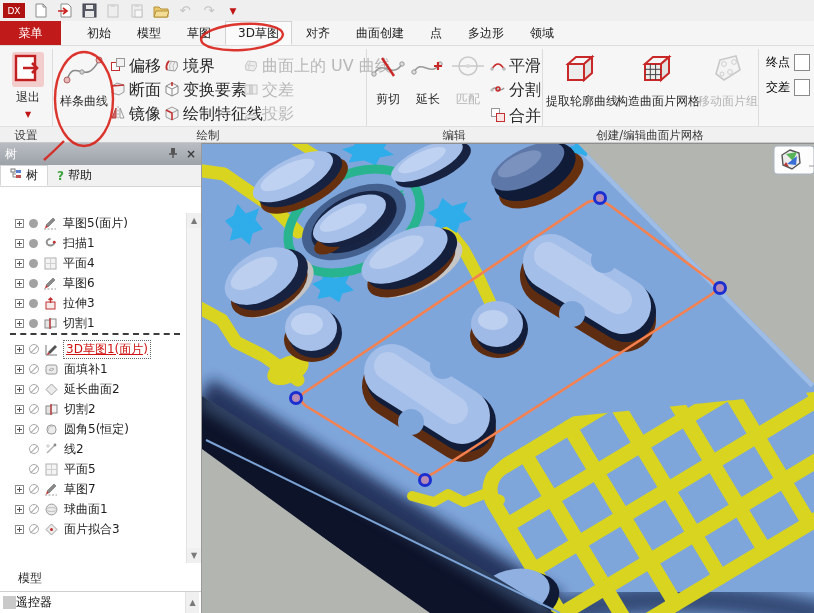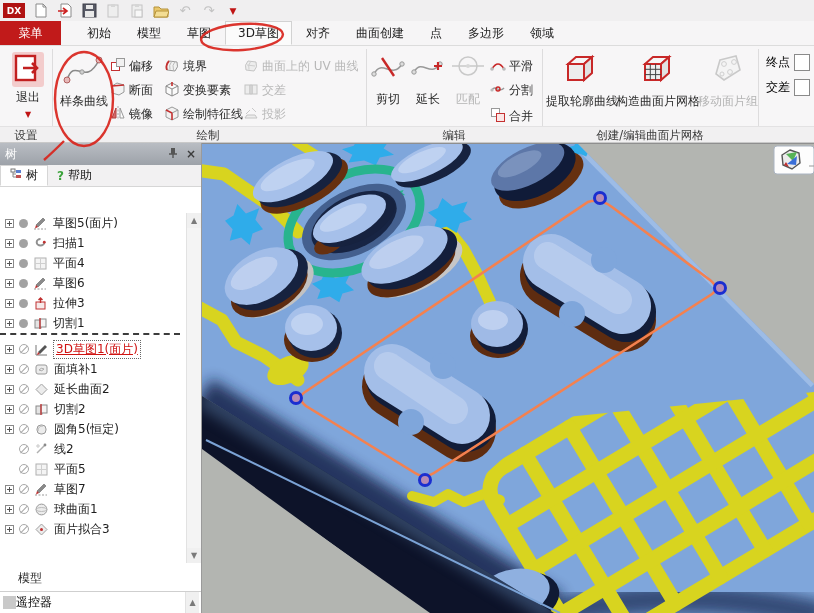--- a/index.html
+++ b/index.html
@@ -1,55 +1,55 @@
 <!DOCTYPE html>
 <html><head>
 <meta charset="utf-8">
 <style>
   html,body{margin:0;padding:0;width:814px;height:613px;overflow:hidden;
     font-family:"DejaVu Sans","Liberation Sans",sans-serif;font-size:12px;background:#f0eff0;}
   *{box-sizing:border-box;}
   
   .qbar{height:21px;display:flex;align-items:center;gap:8px;padding-left:3px;background:#f0eff0;}
-  .qbar .dx{width:22px;height:15px;background:#b01212;color:#fff;font-weight:bold;font-size:9px;
+  .qbar .dx{width:22px;height:15px;background:#b01212;color:#fff;font-weight:normal;font-size:9px;
     display:flex;align-items:center;justify-content:center;}
   .qico{width:16px;height:16px;display:flex;align-items:center;justify-content:center;}
   .glyph{font-size:13px;color:#c2c2c2;line-height:1;}
   .caret-red{color:#c01414;font-size:9px;}
   
   .tabrow{height:25px;background:#f6f5f6;display:flex;align-items:stretch;border-bottom:1px solid #dcdcdc;}
   .menu-btn{width:61px;background:#c11a1a;color:#fff;display:flex;align-items:center;justify-content:center;}
   .tab{padding:0 12px;display:flex;align-items:center;color:#222;margin-left:2px;white-space:nowrap;}
   .tab.active{background:#fbfbfb;border:1px solid #d2d2d2;border-bottom:1px solid #fbfbfb;}
   
   .ribbon{position:relative;height:97px;background:#f7f6f7;border-bottom:1px solid #c9c9c9;}
   .vsep{position:absolute;top:3px;width:1px;height:91px;background:#dddcdd;}
   .bigbtn{position:absolute;top:6px;text-align:center;cursor:default;}
   .bigbtn .bl{display:block;margin-top:2px;font-size:12px;color:#2a2a2a;white-space:nowrap;}
   .bigbtn.gray .bl{color:#b4b4b4;}
   .sb{position:absolute;height:20px;display:flex;align-items:center;gap:3px;white-space:nowrap;}
-  .sb .t{font-size:12px;color:#2a2a2a;}
+  .sb .t{font-size:16px;color:#2a2a2a;}
   .sb.gray .t{color:#b8b8b8;}
   .rlabels{position:absolute;left:0;bottom:0;width:100%;height:16px;background:#f1f0f1;border-top:1px solid #e3e2e3;text-align:right;}
   .rlabel{position:absolute;top:1px;transform:translateX(-50%);font-size:11.5px;color:#3a3a3a;white-space:nowrap;}
   .exitwrap{background:#f3cccc;border-radius:3px;padding:1px;display:inline-block;}
   .optrow{position:absolute;display:flex;align-items:center;gap:4px;}
   .optbox{width:16px;height:17px;background:#fff;border:1px solid #8a8a8a;}
   
   .main{display:flex;height:470px;}
   .tree{width:202px;background:#fff;border-right:1px solid #9a9a9a;position:relative;flex:none;}
   .ttitle{height:22px;background:linear-gradient(#b9bdc3,#9da2a9);color:#fcfcfc;display:flex;
     align-items:center;padding:0 5px;}
   .ttitle .sp{flex:1;}
   .ttools{display:flex;gap:8px;color:#3c3c3c;font-size:12px;}
   .ttabs{height:22px;display:flex;border-bottom:1px solid #d6d6d6;background:#f2f1f2;}
   .ttab{display:flex;align-items:center;gap:4px;padding:0 9px;color:#222;}
   .ttab.active{background:#fff;border:1px solid #d6d6d6;border-bottom:1px solid #fff;}
   .sect{height:26px;display:flex;align-items:center;padding-left:18px;color:#2e2e2e;border-bottom:1px solid #ececec;}
-  .tlist{position:absolute;left:0;right:15px;top:70px;}
+  .tlist{position:absolute;left:10px;right:15px;top:70px;}
   .trow{height:20px;display:flex;align-items:center;gap:5px;padding-left:5px;}
   .trow .lb{font-size:12px;color:#1d1d1d;white-space:nowrap;}
   .trow.sel .lb{color:#cf1211;text-decoration:underline;outline:1px dotted #666;padding:0 2px;}
   .plus{width:9px;height:9px;border:1px solid #8a8a8a;position:relative;background:#fff;flex:none;}
   .plus::before{content:"";position:absolute;left:1px;right:1px;top:3px;height:1px;background:#555;}
   .plus::after{content:"";position:absolute;top:1px;bottom:1px;left:3px;width:1px;background:#555;}
   .plus.hid{visibility:hidden;}
   .dot{width:9px;height:9px;border-radius:50%;background:#a2a2a2;flex:none;}
   .noent{width:10px;height:10px;border-radius:50%;border:1px solid #a8a8a8;position:relative;flex:none;background:#fff;}
   .noent::before{content:"";position:absolute;left:-1px;top:4px;width:10px;height:1px;background:#a8a8a8;transform:rotate(-45deg);}

